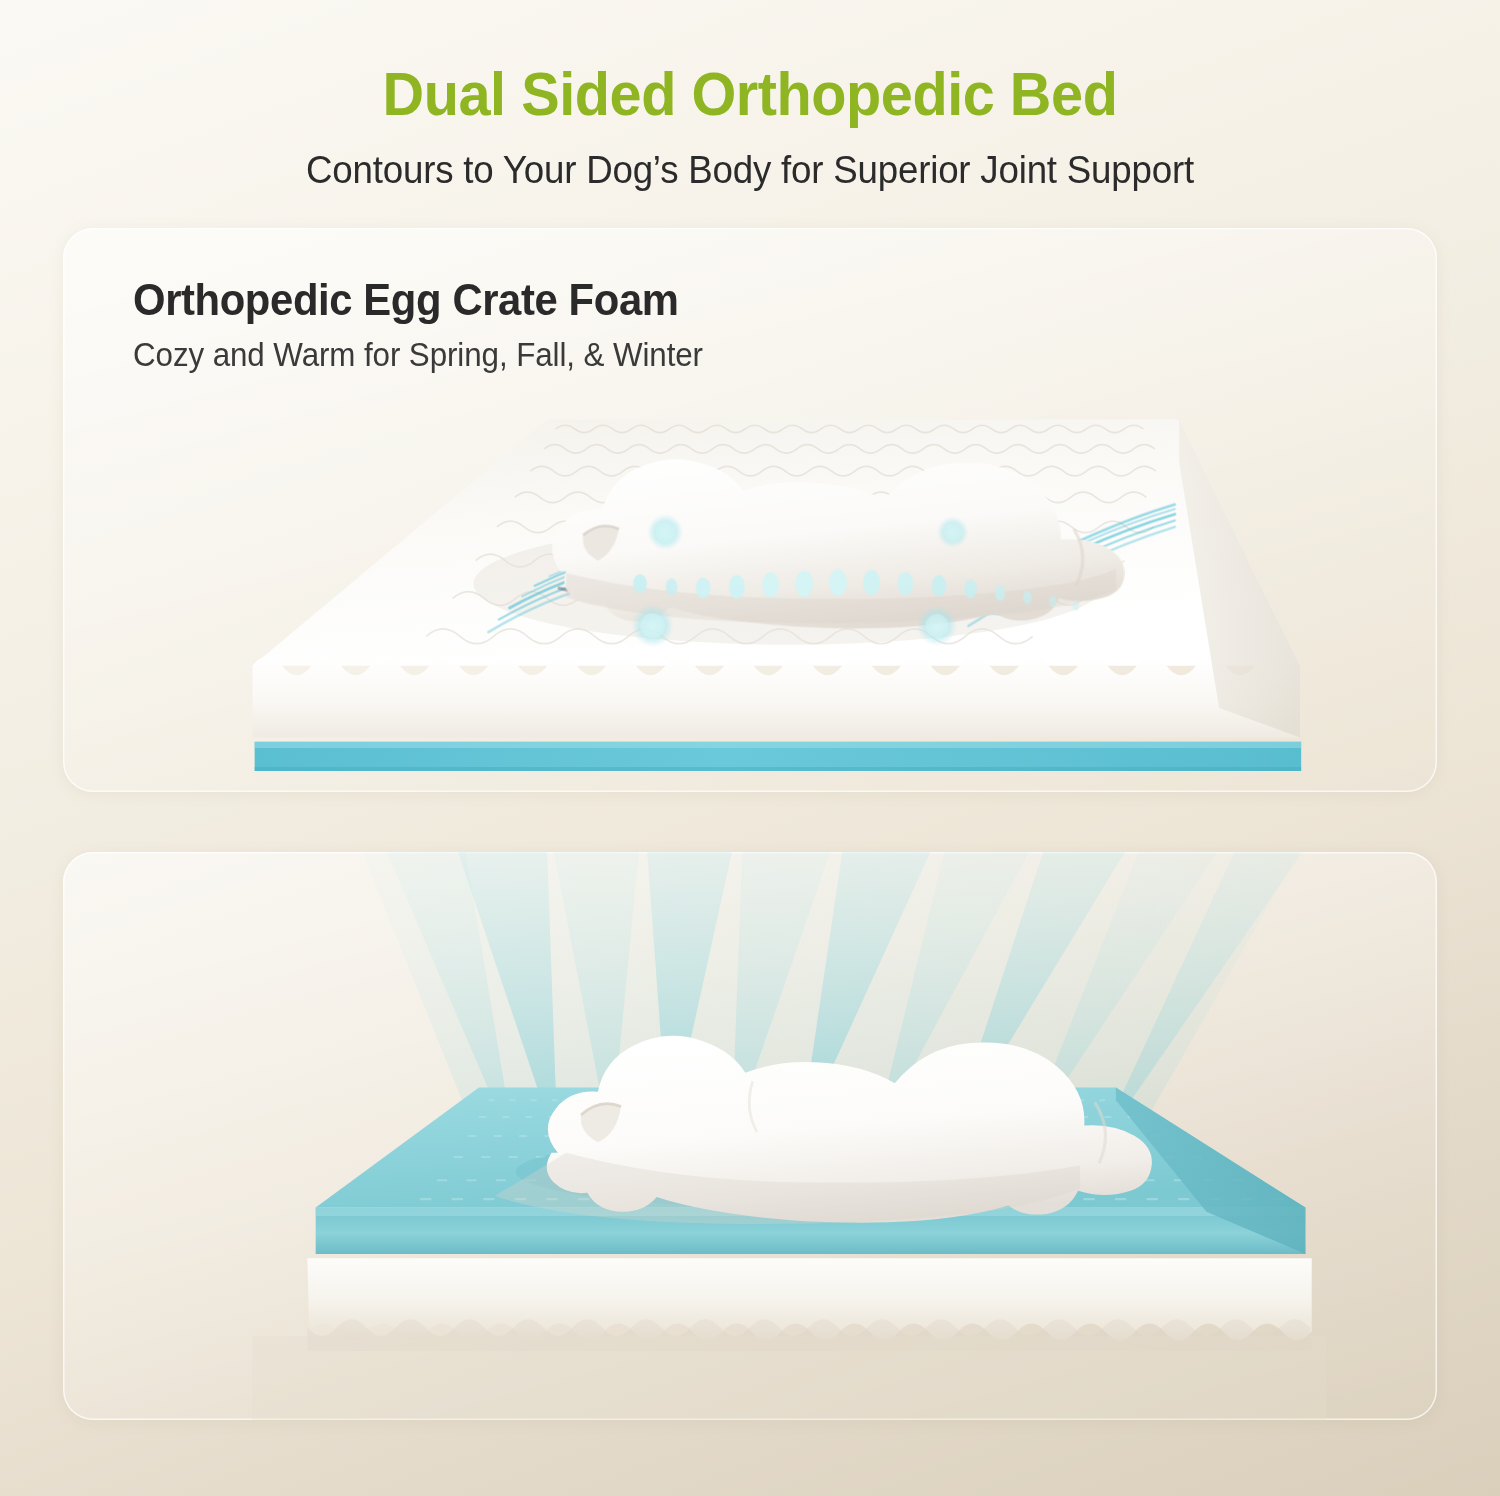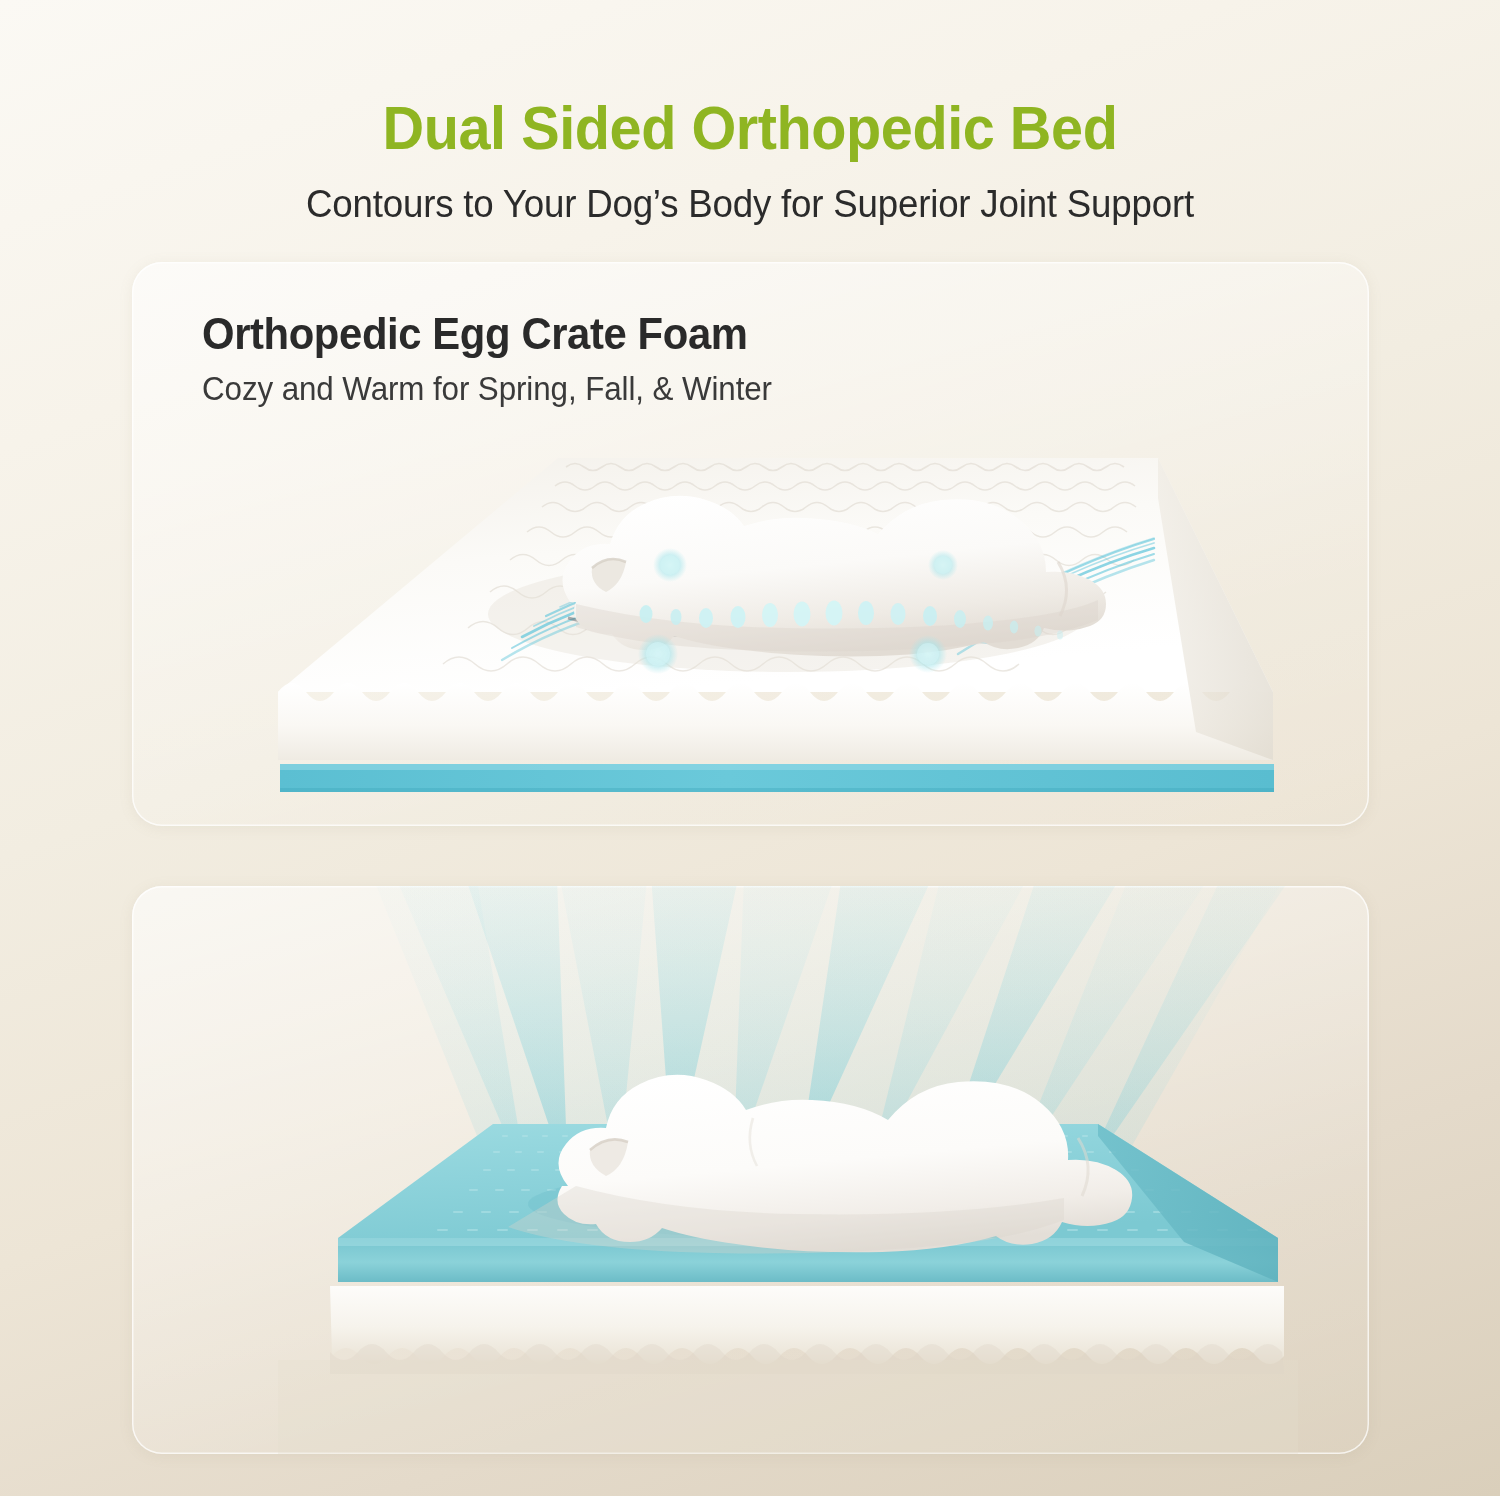--- a/index.html
+++ b/index.html
@@ -18,21 +18,21 @@
         #F7F3EA 22%,
         #F2EDE1 42%,
         #EDE5D6 62%,
         #E4DACA 80%,
         #DACFBB 100%);
     position: relative;
   }
 
   
   .header {
-    padding-top: 92px;
+    padding-top: 58px;
     text-align: center;
   }
 
   .main-title {
     font-size: 62px;
     font-weight: bold;
     color: #8FB522;
     letter-spacing: -0.5px;
     transform: scaleX(0.93);
     line-height: 1.15;
@@ -51,21 +51,21 @@
 
   
   .cards {
     position: relative;
     margin-top: 34px;
   }
 
   .card {
     position: relative;
     margin: 0 auto;
-    width: 1237px;
+    width: 1374px;
     border-radius: 30px;
     overflow: hidden;
     background: linear-gradient(165deg,
         rgba(255,255,255,0.62) 0%,
         rgba(255,255,255,0.34) 38%,
         rgba(255,255,255,0.10) 70%,
         rgba(255,255,255,0.02) 100%);
     box-shadow:
       inset 0 0 0 1.5px rgba(255,255,255,0.72),
       0 2px 14px rgba(150,135,105,0.10);

